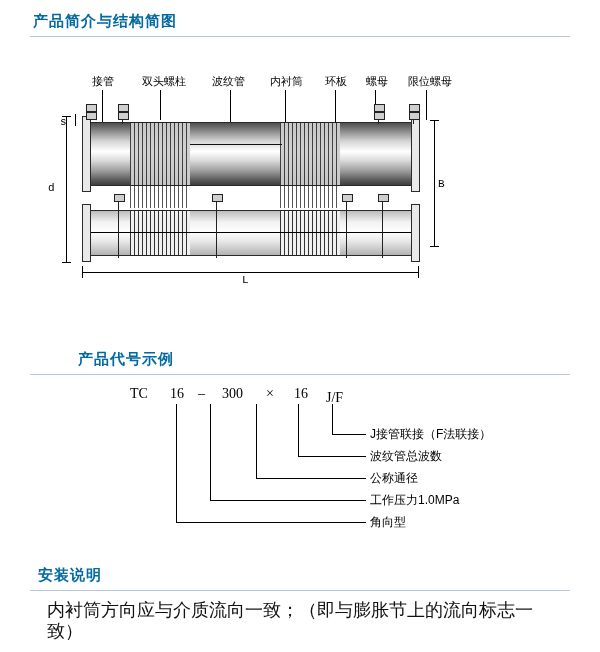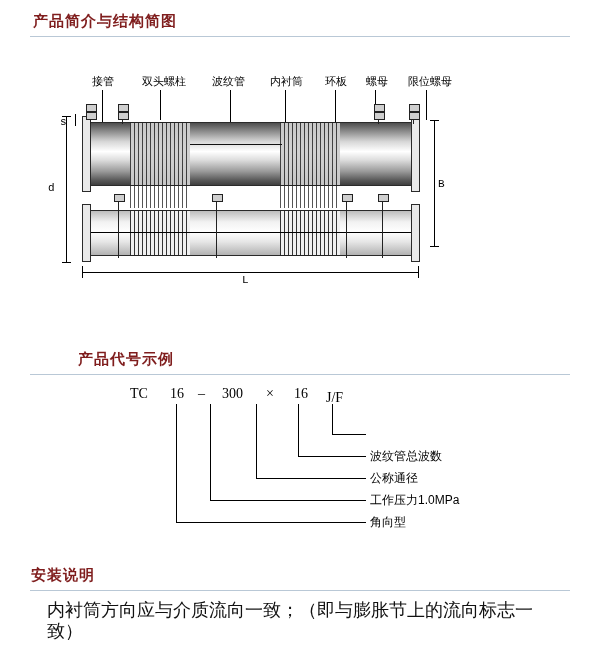--- a/index.html
+++ b/index.html
@@ -10,21 +10,21 @@
     width: 600px;
     height: 652px;
     background: #ffffff;
     font-family: "Liberation Sans", sans-serif;
     color: #1a1a1a;
     position: relative;
     overflow: hidden;
   }
 
   .section-title {
-    color: #7f1d1d;
+    color: #0369a1;
     font-size: 15px;
     font-weight: bold;
     letter-spacing: 1px;
     position: absolute;
   }
   .underline {
     position: absolute;
     height: 1px;
     background: #b9c8d6;
   }
@@ -149,21 +149,21 @@
   .leader-v { position: absolute; width: 1px; background: #000; }
   .leader-h { position: absolute; height: 1px; background: #000; }
   .leg-label {
     position: absolute;
     font-size: 12px;
     color: #000;
     white-space: nowrap;
   }
 
   
-  #sec3-title { left: 31px; top: 566px; }
+  #sec3-title { left: 38px; top: 566px; }
   #sec3-rule  { left: 30px; top: 590px; width: 540px; }
 
   #notes {
     position: absolute;
     left: 47px;
     top: 600px;
     width: 520px;
     font-size: 18px;
     line-height: 21px;
     color: #111;
@@ -262,20 +262,21 @@
   <div class="code-token" style="left:100px; top:0px;">TC</div>
   <div class="code-token" style="left:140px; top:0px;">16</div>
   <div class="code-token" style="left:168px; top:0px;">–</div>
   <div class="code-token" style="left:192px; top:0px;text-align:center;">300</div>
   <div class="code-token" style="left:236px; top:0px;">×</div>
   <div class="code-token" style="left:264px; top:0px;">16</div>
   <div class="code-token" style="left:296px; top:4px;">J/F</div>
 
   <div class="leader-v" style="left:302px; top:18px; height:30px;"></div>
   <div class="leader-h" style="left:302px; top:48px; width:34px;"></div>
+  <div class="leg-label" style="left:340px; top:40px;">J接管联接（F法联接）</div>
 
   <div class="leader-v" style="left:268px; top:18px; height:52px;"></div>
   <div class="leader-h" style="left:268px; top:70px; width:68px;"></div>
   <div class="leg-label" style="left:340px; top:62px;">波纹管总波数</div>
 
   <div class="leader-v" style="left:226px; top:18px; height:74px;"></div>
   <div class="leader-h" style="left:226px; top:92px; width:110px;"></div>
   <div class="leg-label" style="left:340px; top:84px;">公称通径</div>
 
   <div class="leader-v" style="left:180px; top:18px; height:96px;"></div>

